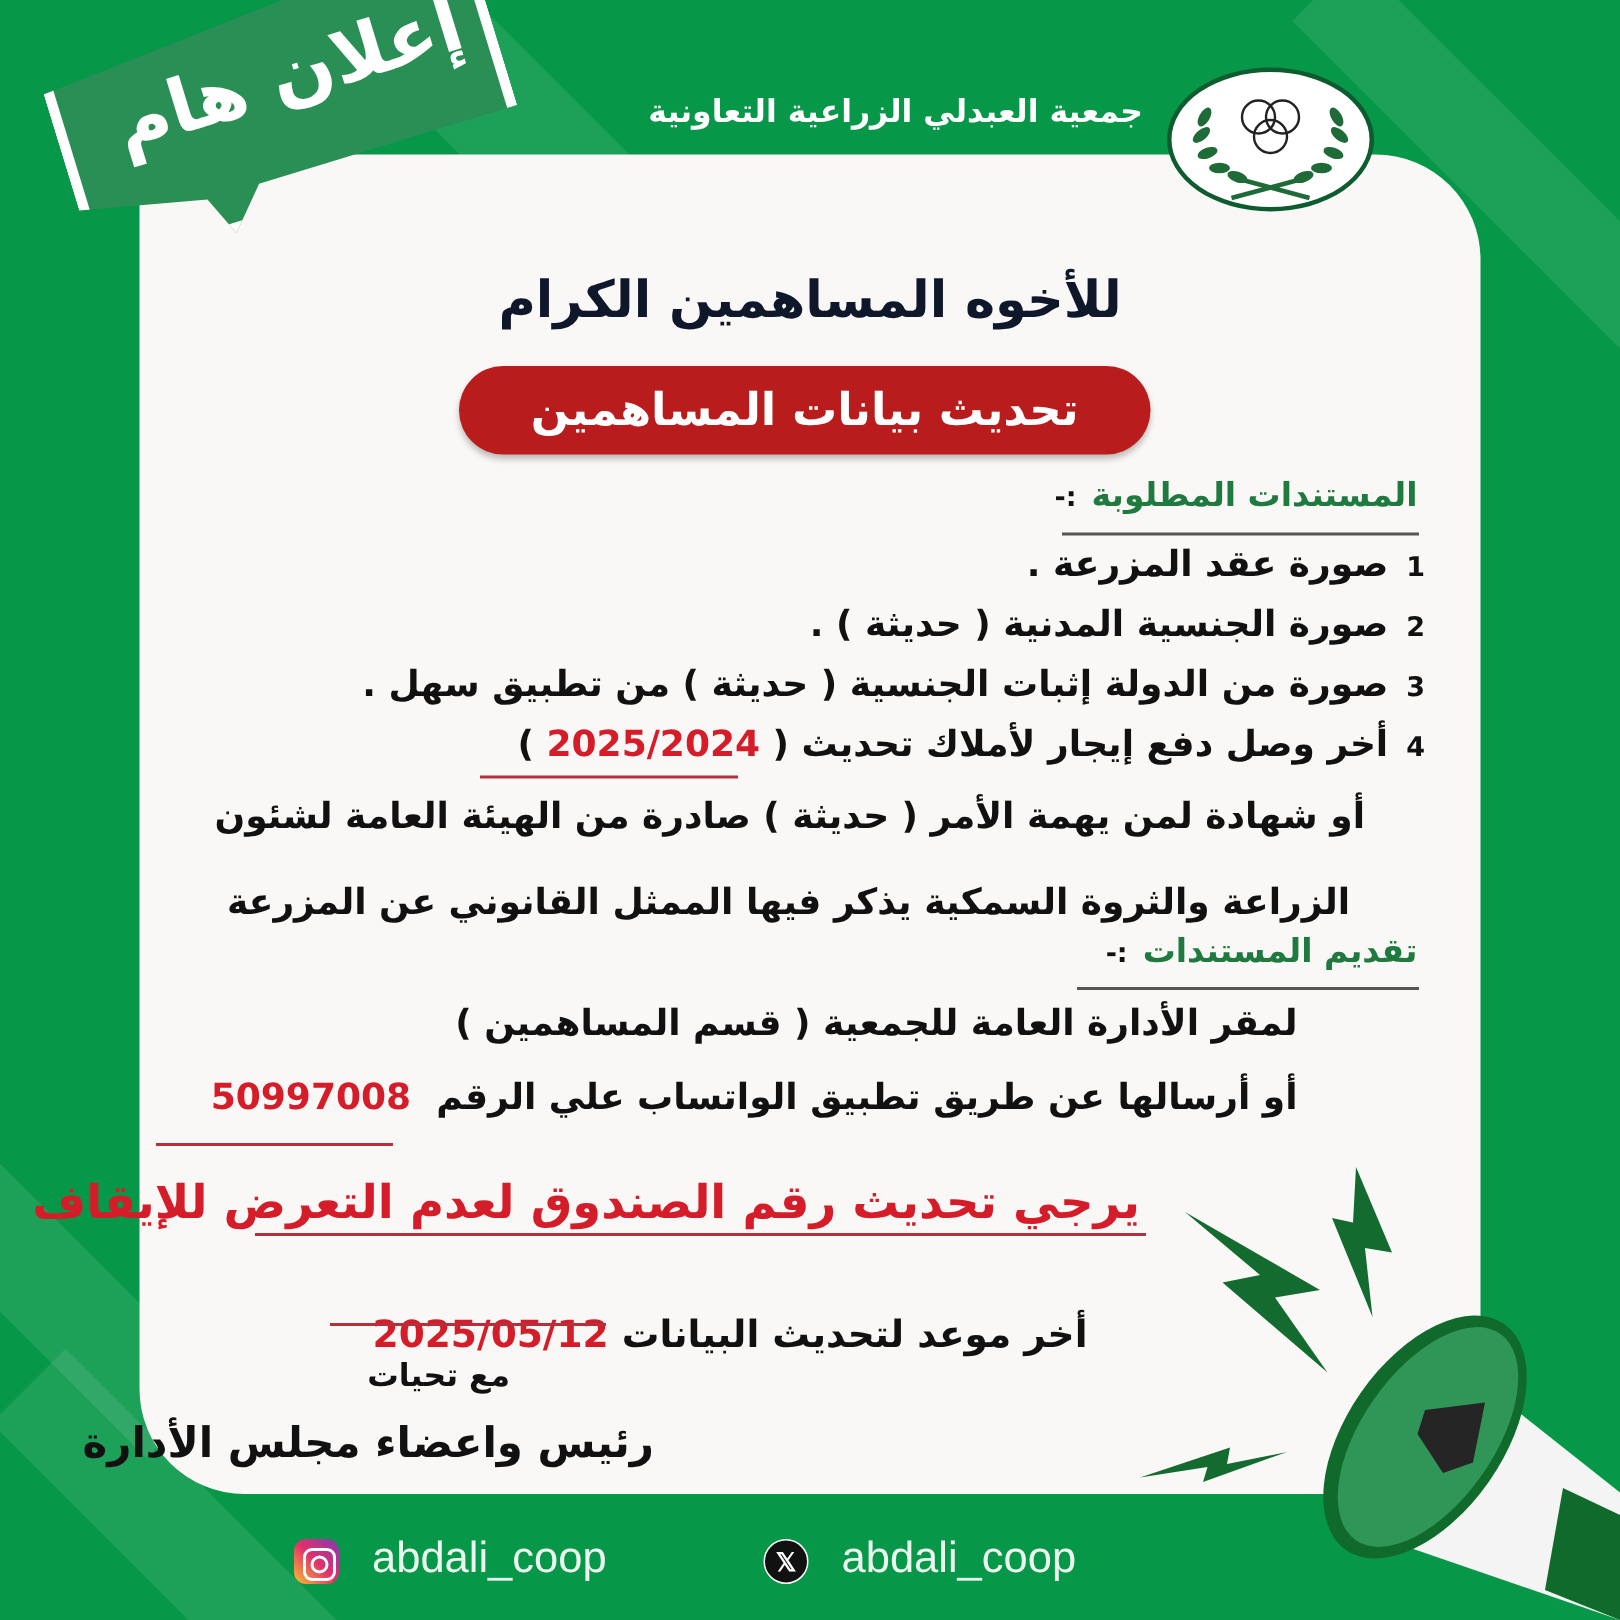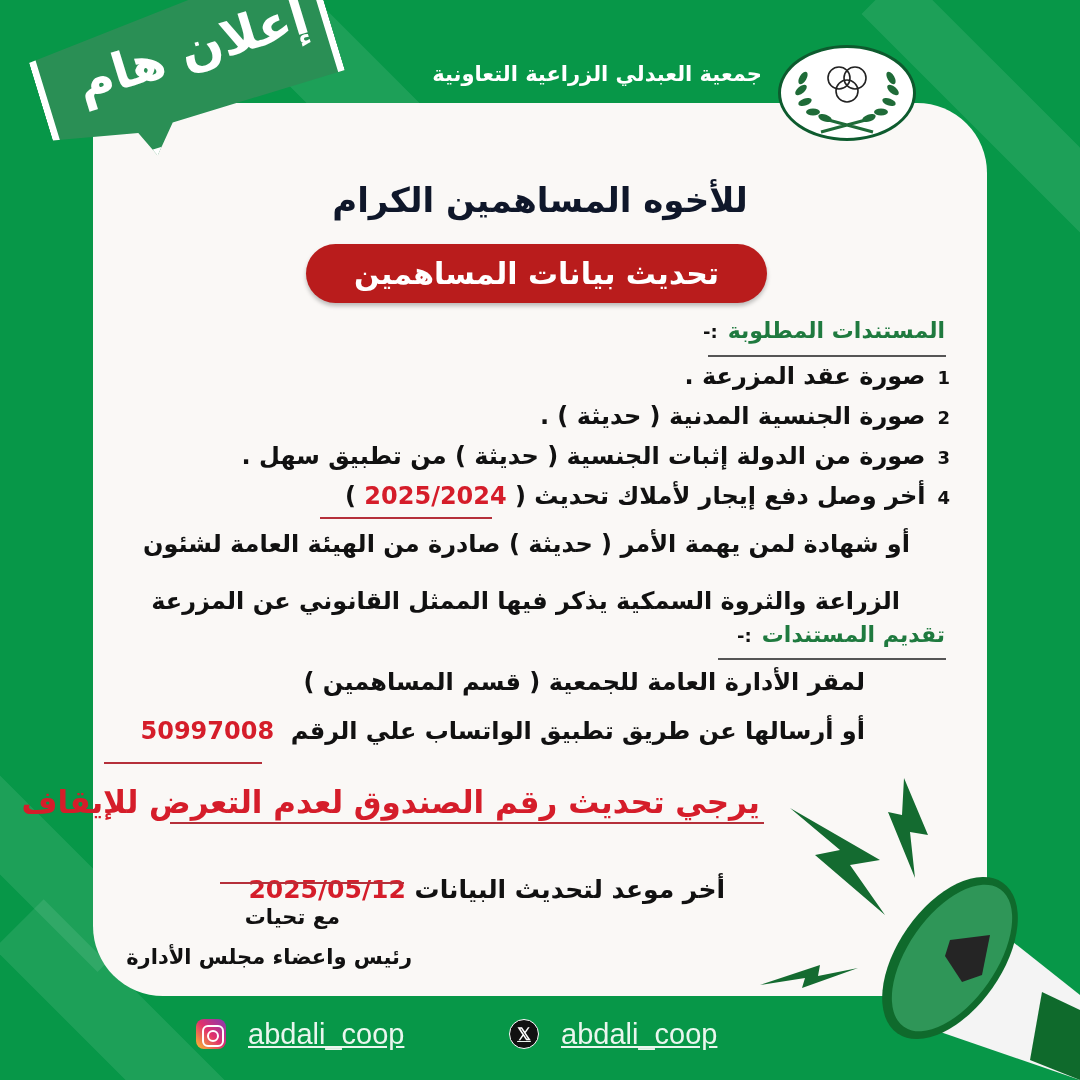--- a/index.html
+++ b/index.html
@@ -120,25 +120,24 @@
     .num { font-size: 18px; margin-left: 12px; }
     .red { color: #d51d2a; }
     .red-underline {
       position: absolute;
       height: 2px;
       background: #b5303a;
     }
     .footer {
       position: absolute;
       top: 1012px; height: 44px;
-      display: flex; align-items: center;
+      display: flex; align-items: flex-end;
       color: #eaf6ee;
       font-family: "Liberation Sans", sans-serif;
       font-size: 29px;
-      text-decoration: underline;
     }
     .ig-icon {
       width: 30px; height: 30px;
       border-radius: 8px;
       background: linear-gradient(45deg, #f9c22e 0%, #e1306c 50%, #833ab4 100%);
       position: relative;
       margin-right: 22px;
     }
     .ig-icon::before {
       content: ""; position: absolute;
@@ -247,21 +246,21 @@
 <div class="line red" style="top:784px; right:320px; font-size:31px;">يرجي تحديث رقم الصندوق لعدم التعرض للإيقاف</div>
 <div class="red-underline" style="left:170px; top:822px; width:594px;"></div>
 
 <div class="line" style="top:838px; right:355px; font-size:25px;margin-top:37px;">
   <span>أخر موعد لتحديث البيانات</span>
   <span class="red">2025/05/12</span>
 </div>
 <div class="red-underline" style="left:220px; top:882px; width:184px;"></div>
 
 <div class="line" style="top:905px; right:740px; font-size:21px;">مع تحيات</div>
-<div class="line" style="top:945px; right:668px; font-size:21px;">رئيس واعضاء مجلس الأدارة</div>
+<div class="line" style="top:945px; right:644px; font-size:28px;">رئيس واعضاء مجلس الأدارة</div>
 
 <svg class="megaphone" viewBox="0 0 320 320">
   <polygon points="30,48 120,100 90,105 125,155 55,95 80,90" fill="#146b30"></polygon>
   <polygon points="144,18 168,75 150,72 155,118 128,52 142,55" fill="#146b30"></polygon>
   <polygon points="0,225 60,205 58,216 98,208 42,228 45,218" fill="#146b30"></polygon>
   <path d="M200,140 L320,235 L320,320 L160,265 Z" fill="#f4f4f4"></path>
   <path d="M282,232 L320,250 L320,320 L270,300 Z" fill="#0f6a2c"></path>
   <ellipse cx="190" cy="198" rx="52" ry="92" transform="rotate(35 190 198)" fill="#0f6a2c"></ellipse>
   <ellipse cx="192" cy="198" rx="44" ry="84" transform="rotate(35 192 198)" fill="#2f9658"></ellipse>
   <polygon points="190,180 230,175 222,215 202,222 185,196" fill="#252525"></polygon>

